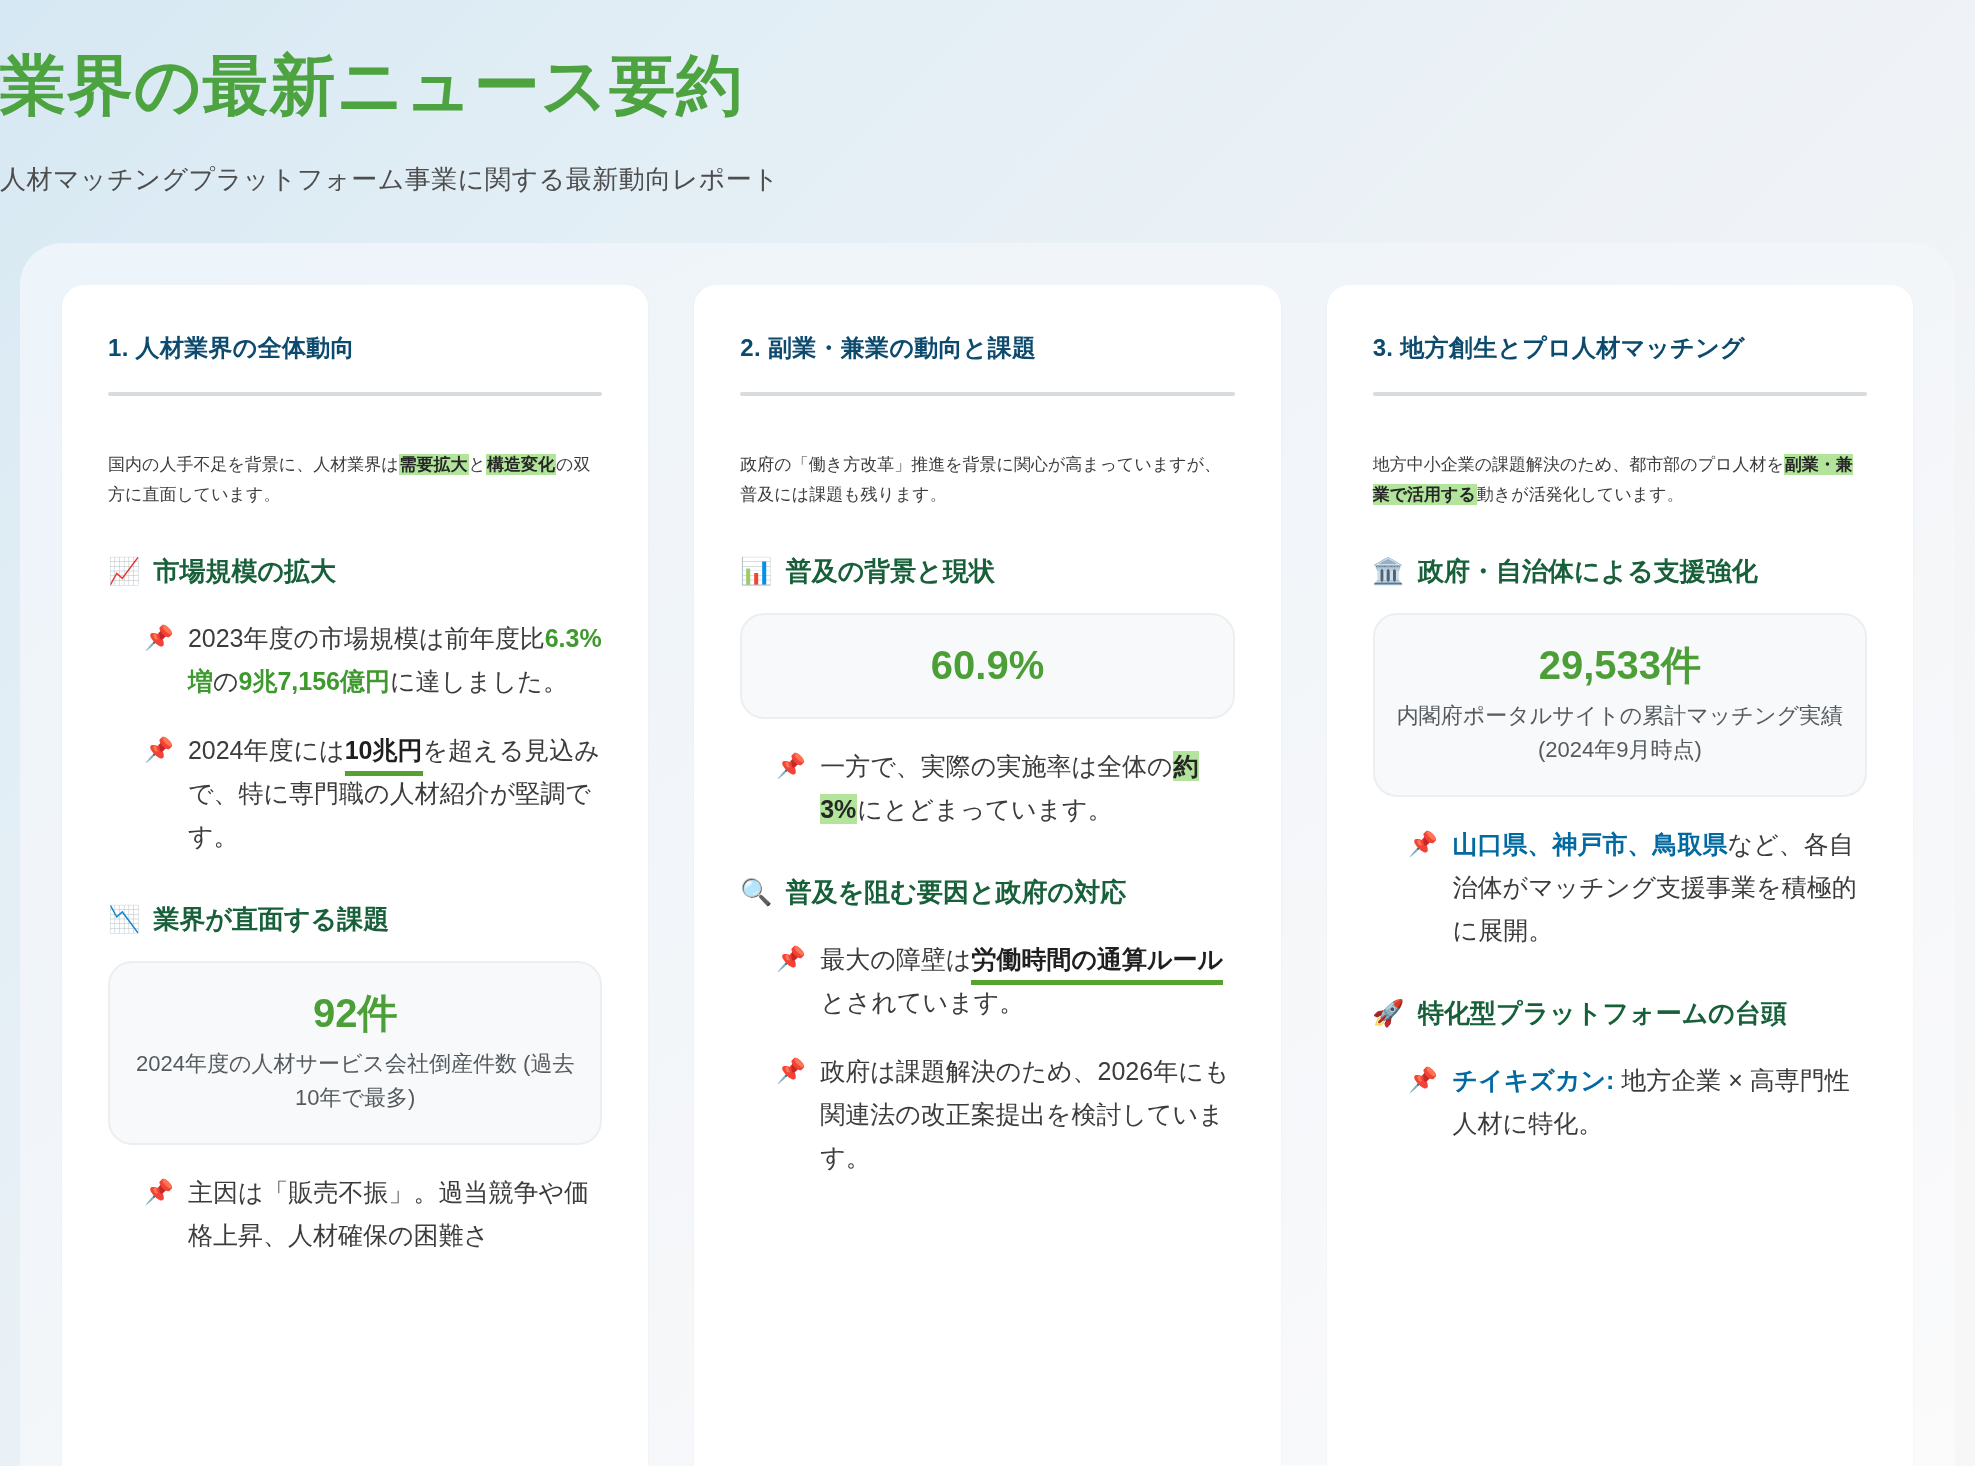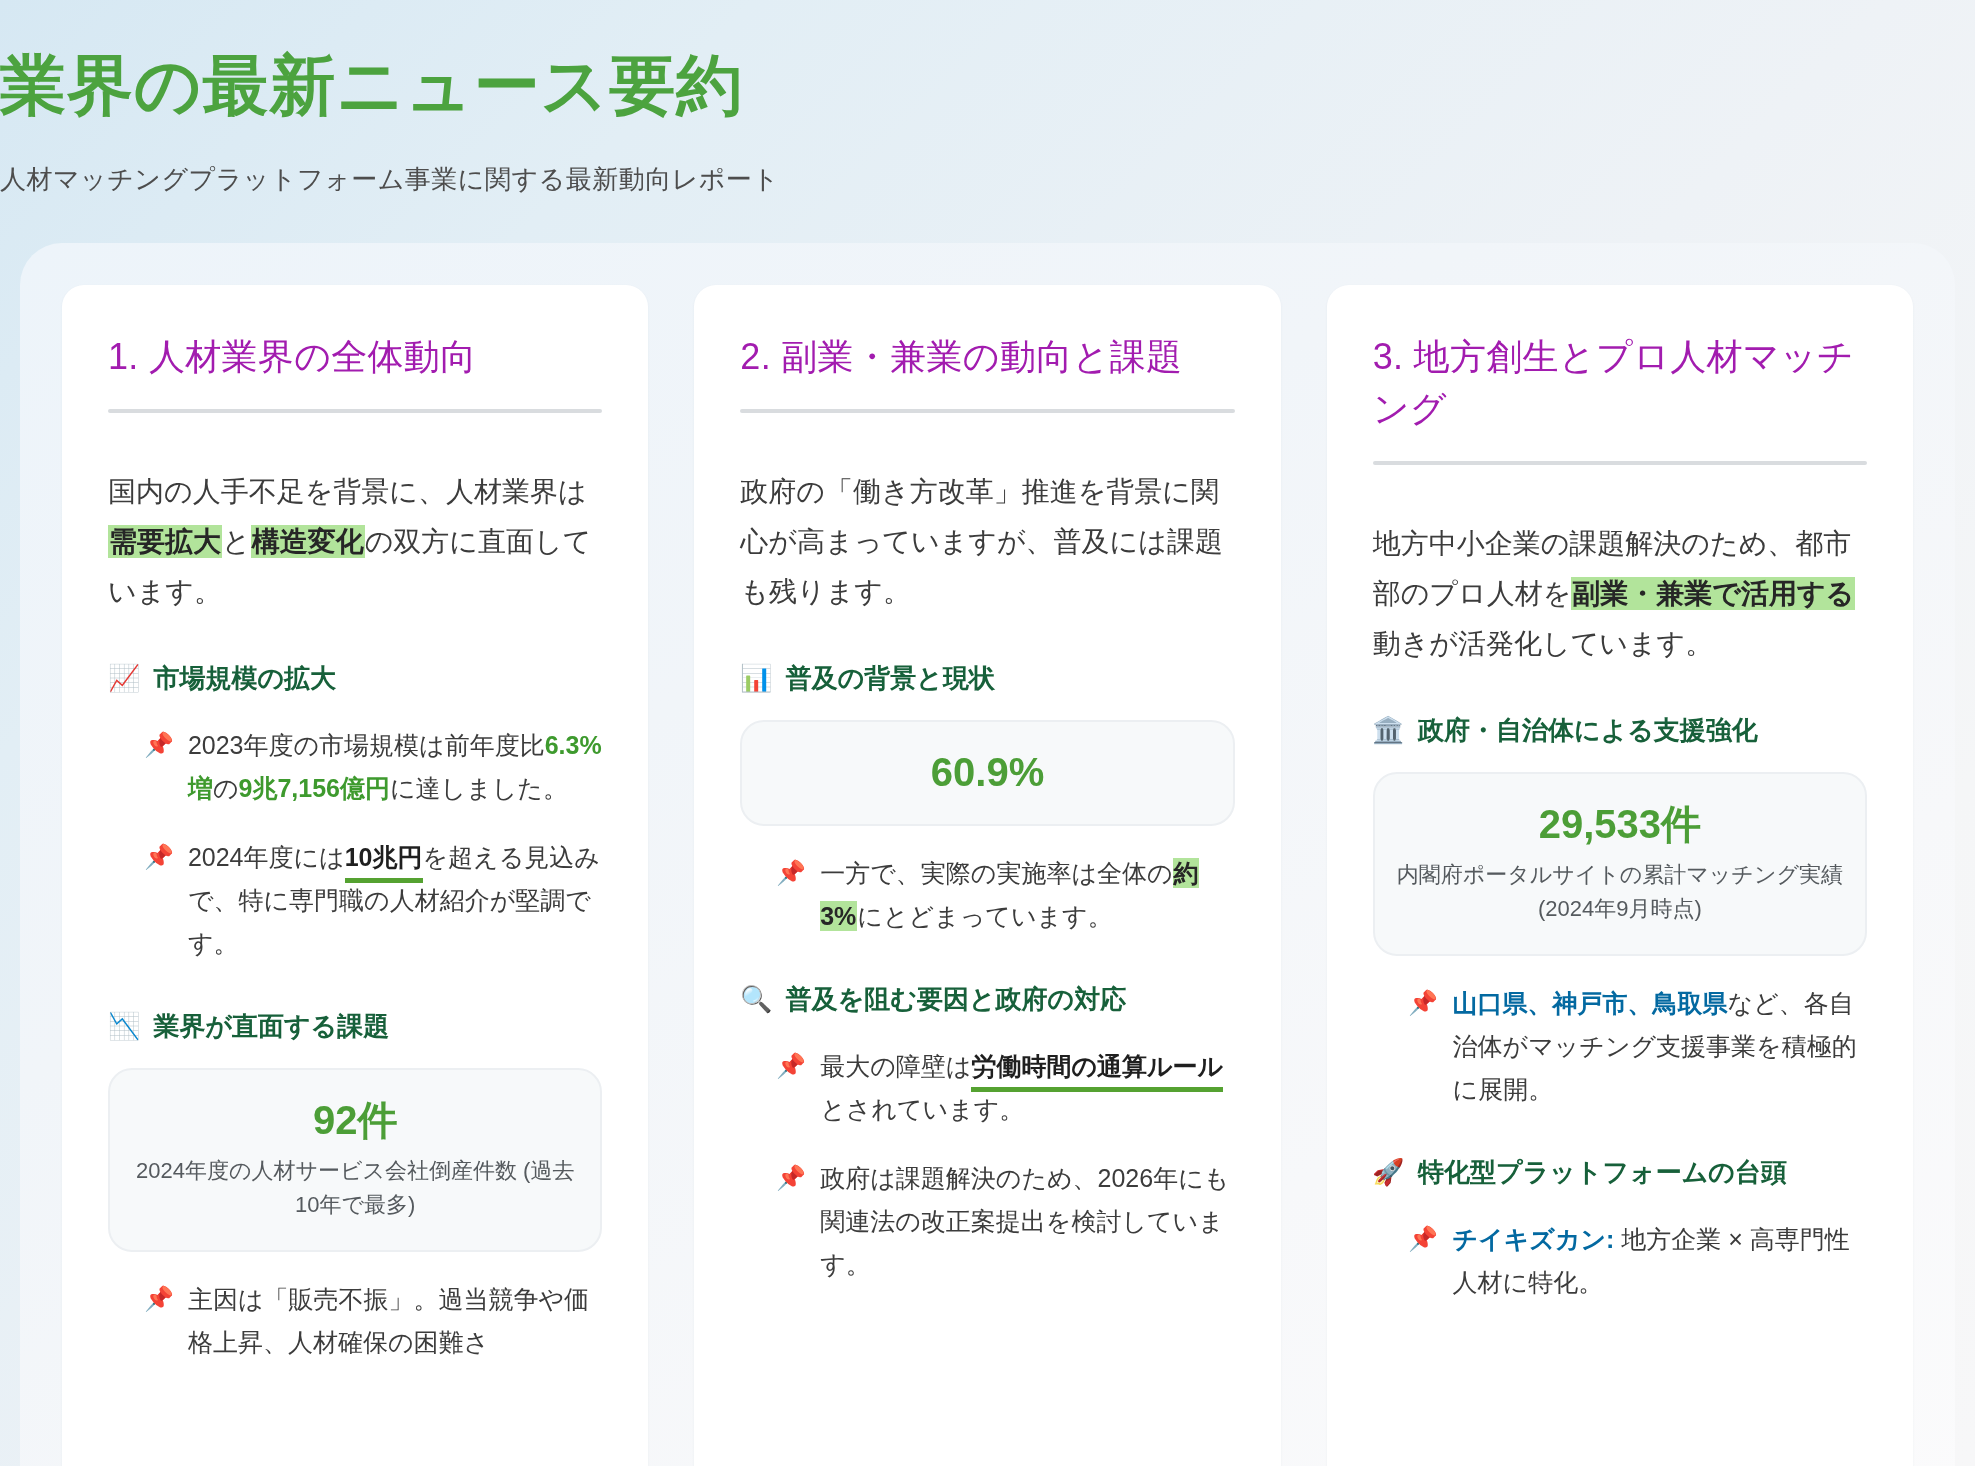--- a/index.html
+++ b/index.html
@@ -56,36 +56,36 @@
     background: #ffffff;
     border-radius: 22px;
     padding: 46px 46px 40px 46px;
     height: 1240px;
     overflow: hidden;
     box-shadow: 0 1px 3px rgba(30,50,80,0.05);
   }
 
   
   .card-title {
-    font-size: 36px;
-    font-weight: normal;
-    color: #a21caf;
+    font-size: 24px;
+    font-weight: bold;
+    color: #0c4a6e;
     line-height: 1.45;
     letter-spacing: 0.3px;
   }
   .card-rule {
     height: 4px;
     background: #d9dcdf;
     border-radius: 2px;
     margin-top: 26px;
   }
 
   
   .lead {
-    font-size: 28px;
+    font-size: 17px;
     line-height: 1.78;
     color: #3c3c3c;
     margin-top: 54px;
   }
 
   .sec-head {
     display: flex;
     align-items: flex-start;
     gap: 13px;
     margin-top: 42px;

